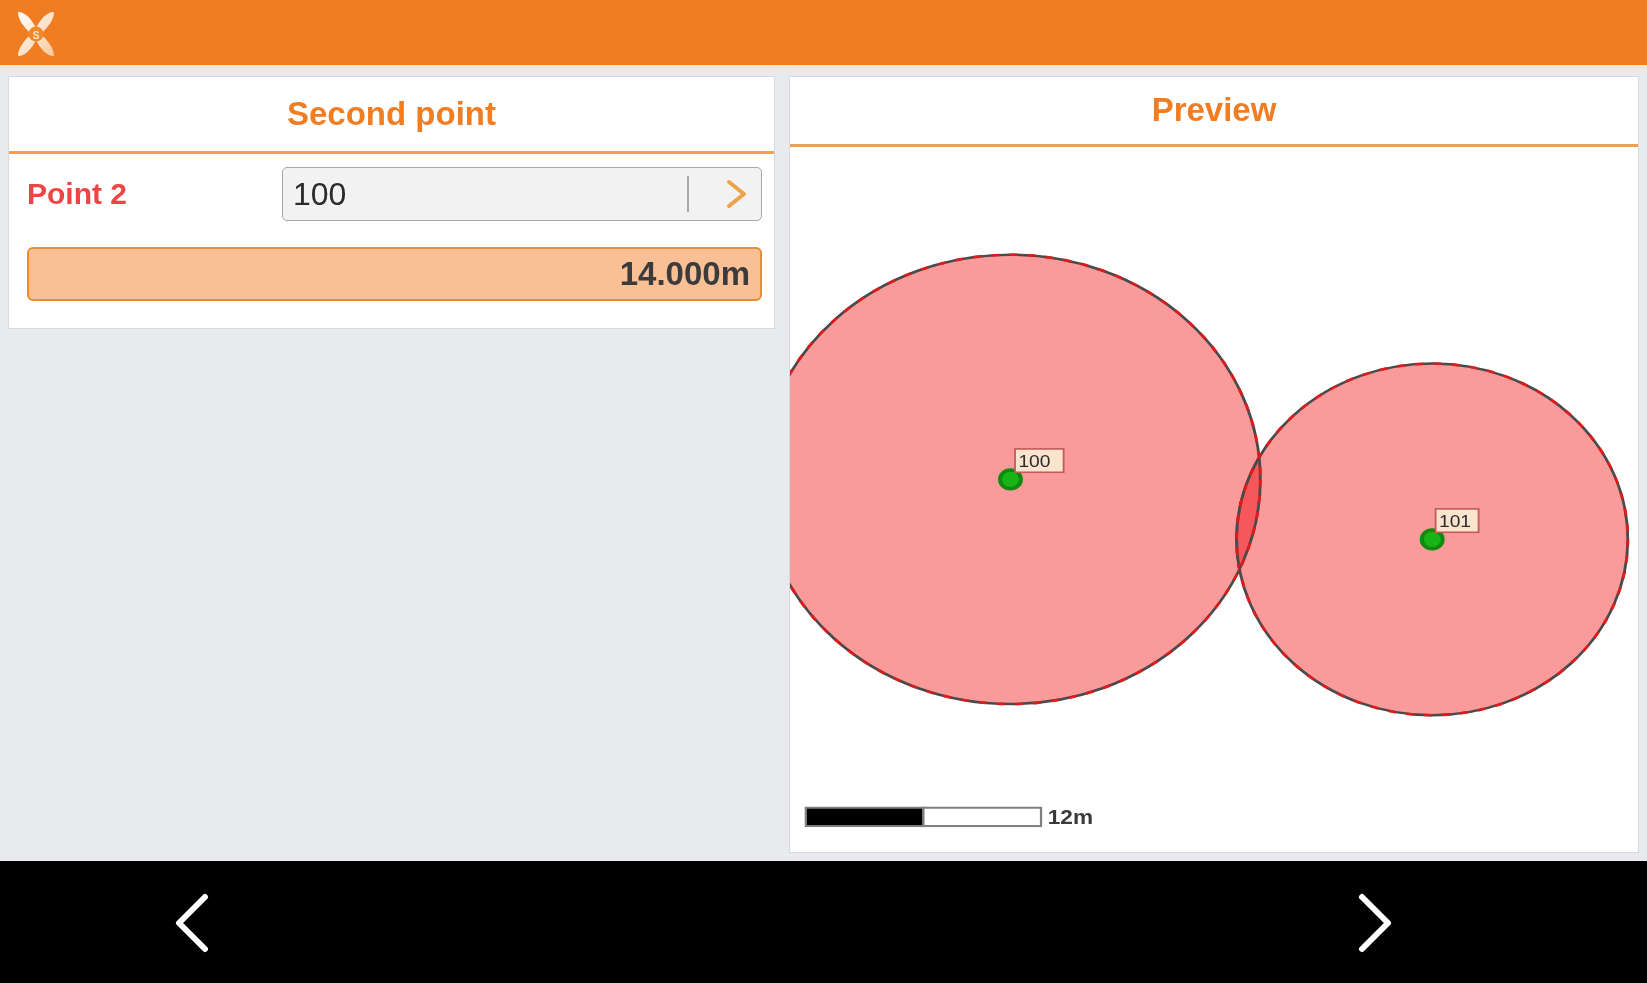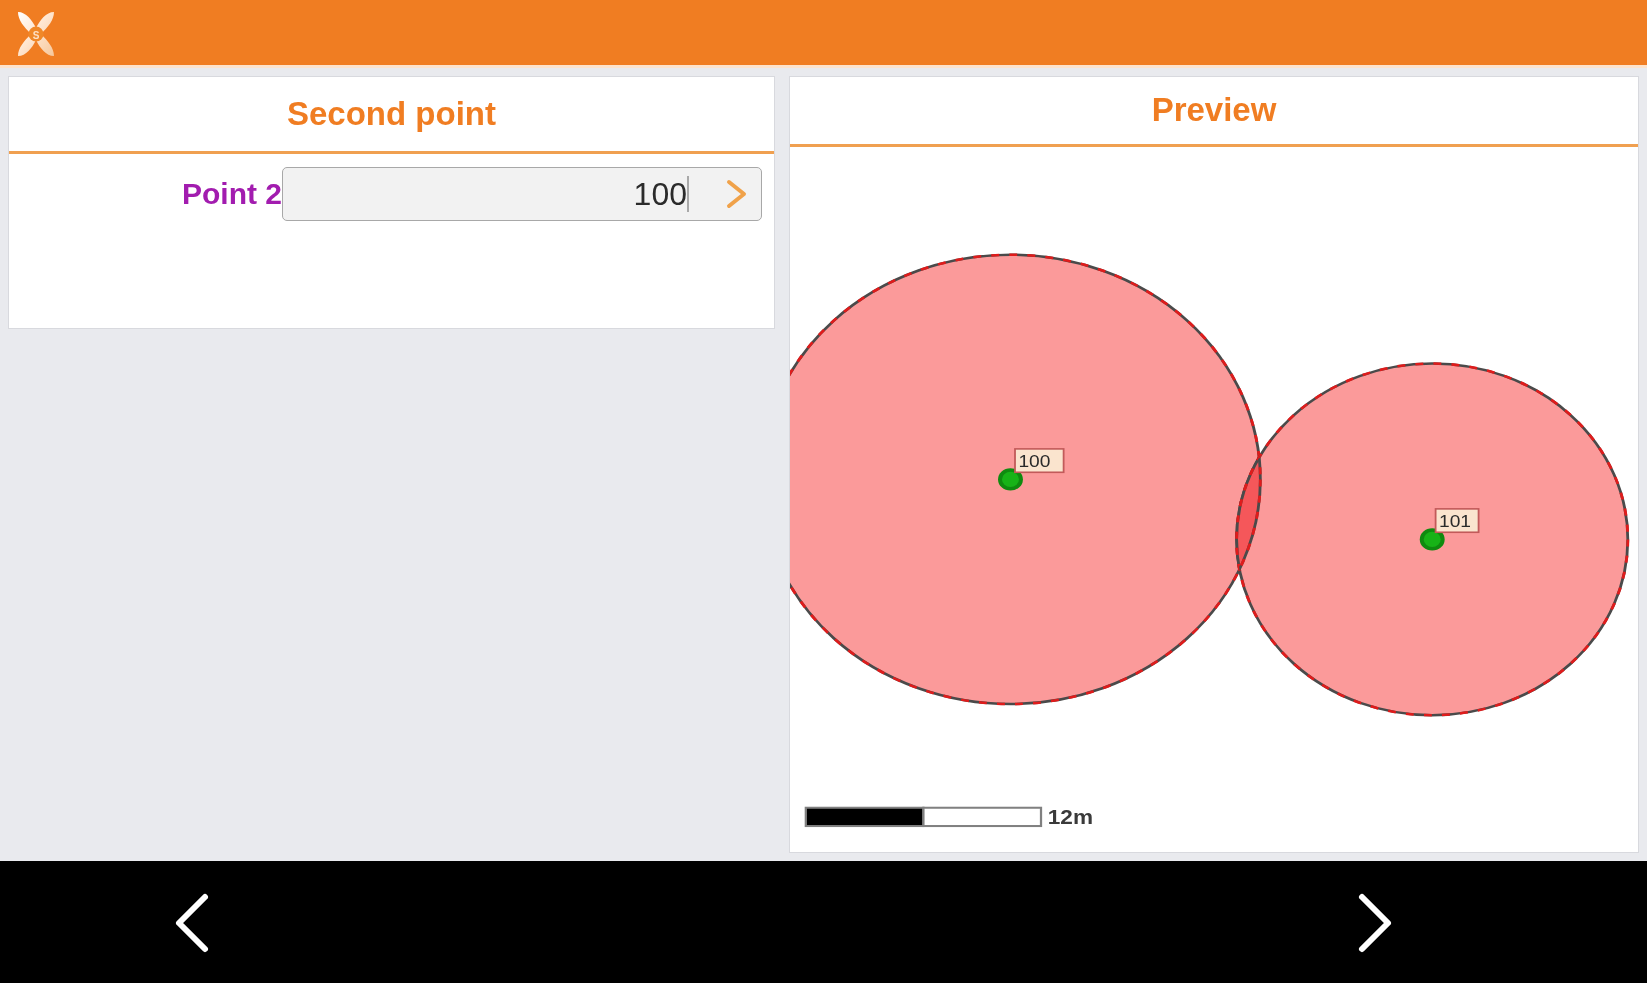--- a/index.html
+++ b/index.html
@@ -40,21 +40,20 @@
   }
 
   
   #body {
     flex: 1 1 auto;
     position: relative;
     background: #e9eaee;
     padding: 8px;
     display: flex;
     gap: 14px;
-    text-align: right;
   }
 
   
   #left-col {
     width: 767px; flex: 0 0 767px;
     display: flex; flex-direction: column;
   }
   #second-point-card {
     background: #ffffff;
     border: 1px solid #d8d9de;
@@ -71,21 +70,21 @@
   }
   .field-row {
     display: flex; align-items: center;
     height: 80px;
     padding: 0 12px 0 18px;
   }
   .field-label {
     width: 255px; flex: 0 0 255px;
     font-size: 30px;
     font-weight: bold;
-    color: #a21caf;
+    color: #ef4444;
   }
   .field-ctl {
     flex: 1 1 auto;
     height: 54px;
     display: flex; align-items: center;
   }
   .combo {
     width: 100%; height: 54px;
     background: #f2f2f2;
     border: 1px solid #a8a8a8;
@@ -197,20 +196,25 @@
               <span class="combo-chev">
                 <svg width="34" height="40" viewBox="0 0 34 40">
                   <polyline points="10,8 25,20 10,32" fill="none" stroke="#f0a24a" stroke-width="4" stroke-linecap="round" stroke-linejoin="round"></polyline>
                 </svg>
               </span>
             </div>
           </div>
         </div>
 
         <div class="field-row">
+          <div class="field-ctl">
+            <div class="ro-field">
+              <span class="ro-value">14.000m</span>
+            </div>
+          </div>
         </div>
 
       </div>
     </div>
 
     <div id="preview-card">
       <div class="card-header">Preview</div>
 
       <div id="preview-canvas-wrap">
         <svg id="preview-svg" viewBox="0 0 750 694" preserveAspectRatio="none">

